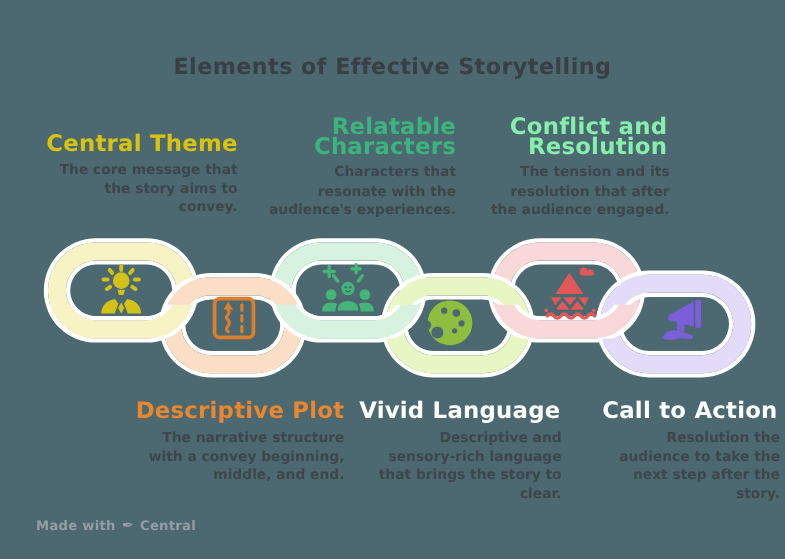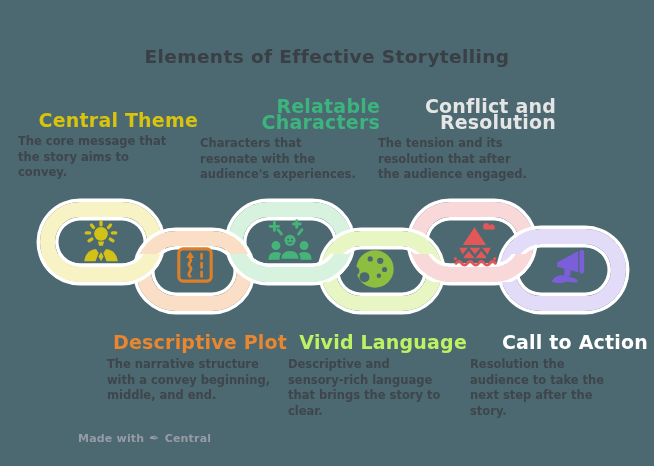--- a/index.html
+++ b/index.html
@@ -10,25 +10,25 @@
   }
   .title{
     position:absolute;top:46px;left:0;width:654px;text-align:center;
     font-size:18.5px;font-weight:bold;letter-spacing:.4px;color:#393f44;
   }
   .head{
     position:absolute;text-align:right;font-weight:bold;
     font-size:19px;line-height:16px;white-space:pre-line;letter-spacing:.2px;
   }
   .desc{
-    position:absolute;text-align:left;font-weight:bold;
+    position:absolute;text-align:right;font-weight:bold;
     font-size:11.5px;line-height:15.5px;color:#3e464c;white-space:pre-line;
   }
   .h1{color:#d8c40e}.h2{color:#e8872f}.h3{color:#3cb47e}
-  .h4{color:#bef264}.h5{color:#e5e5e5}.h6{color:#ffffff}
+  .h4{color:#ffffff}.h5{color:#86efac}.h6{color:#ffffff}
   .hp1{left:18px;top:112px;width:180px}
   .hp2{left:107px;top:334px;width:180px}
   .hp3{left:200px;top:98px;width:180px}
   .hp4{left:287px;top:334px;width:180px}
   .hp5{left:376px;top:98px;width:180px}
   .hp6{left:468px;top:334px;width:180px}
   .dp1{left:18px;top:134px;width:180px}
   .dp2{left:107px;top:357px;width:180px}
   .dp3{left:200px;top:136px;width:180px}
   .dp4{left:288px;top:357px;width:180px}
@@ -45,21 +45,21 @@
   .l3{left:228px;top:202px;width:124px;height:80px;border-width:15px;border-color:#d7f2df}
   .l4{left:321px;top:231px;width:121px;height:80px;border-width:15px;border-color:#e7f6c2}
   .l5{left:410px;top:202px;width:124px;height:80px;border-width:15px;border-color:#f9d8da}
   .l6{left:500px;top:229px;width:126px;height:82px;border-width:15px;border-color:#e3dcf9}
   .top-row{z-index:1}
   .bot-row{z-index:2}
   .weave{clip-path:inset(65% 0 0 0);z-index:3}
   .icon{position:absolute;z-index:4}
   .footer{
     position:absolute;left:30px;top:431px;display:flex;align-items:center;gap:5px;
-    font-size:11px;font-weight:bold;color:#969ca6;letter-spacing:.2px;margin-left:48px;
+    font-size:11px;font-weight:bold;color:#969ca6;letter-spacing:.2px;
   }
   .napkin-glyph{font-size:12px;color:#969ca6}
 </style>
 </head>
 <body>
 
 <div>
 
   <div class="title">Elements of Effective Storytelling</div>
 

